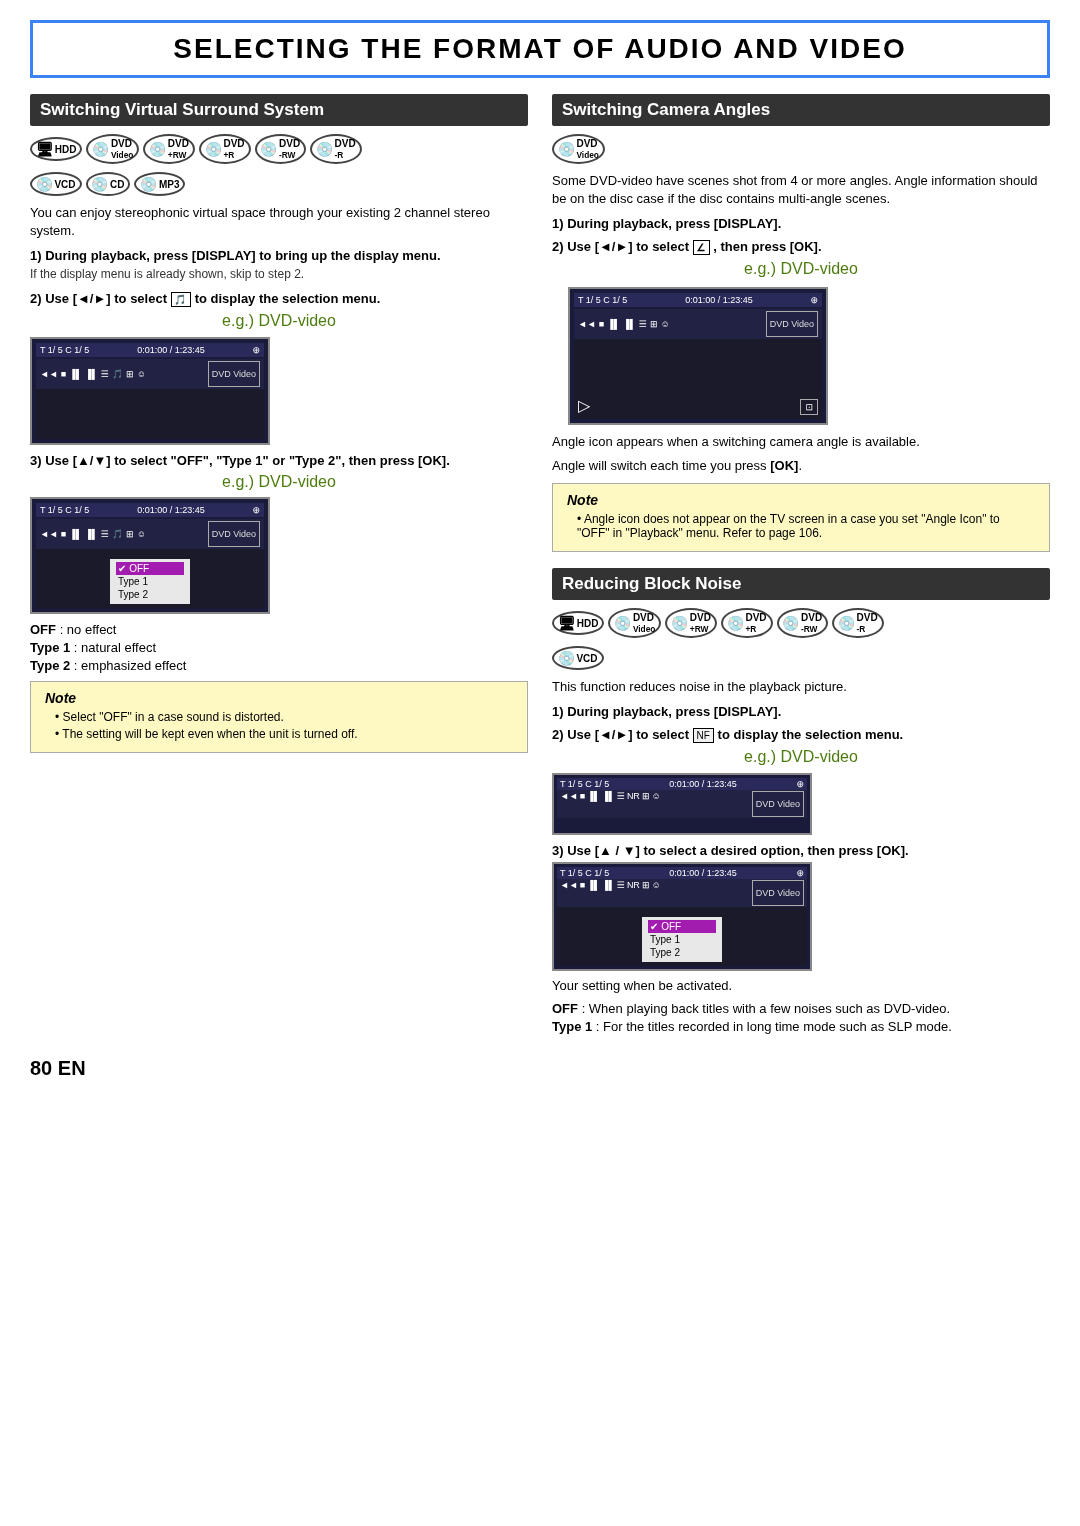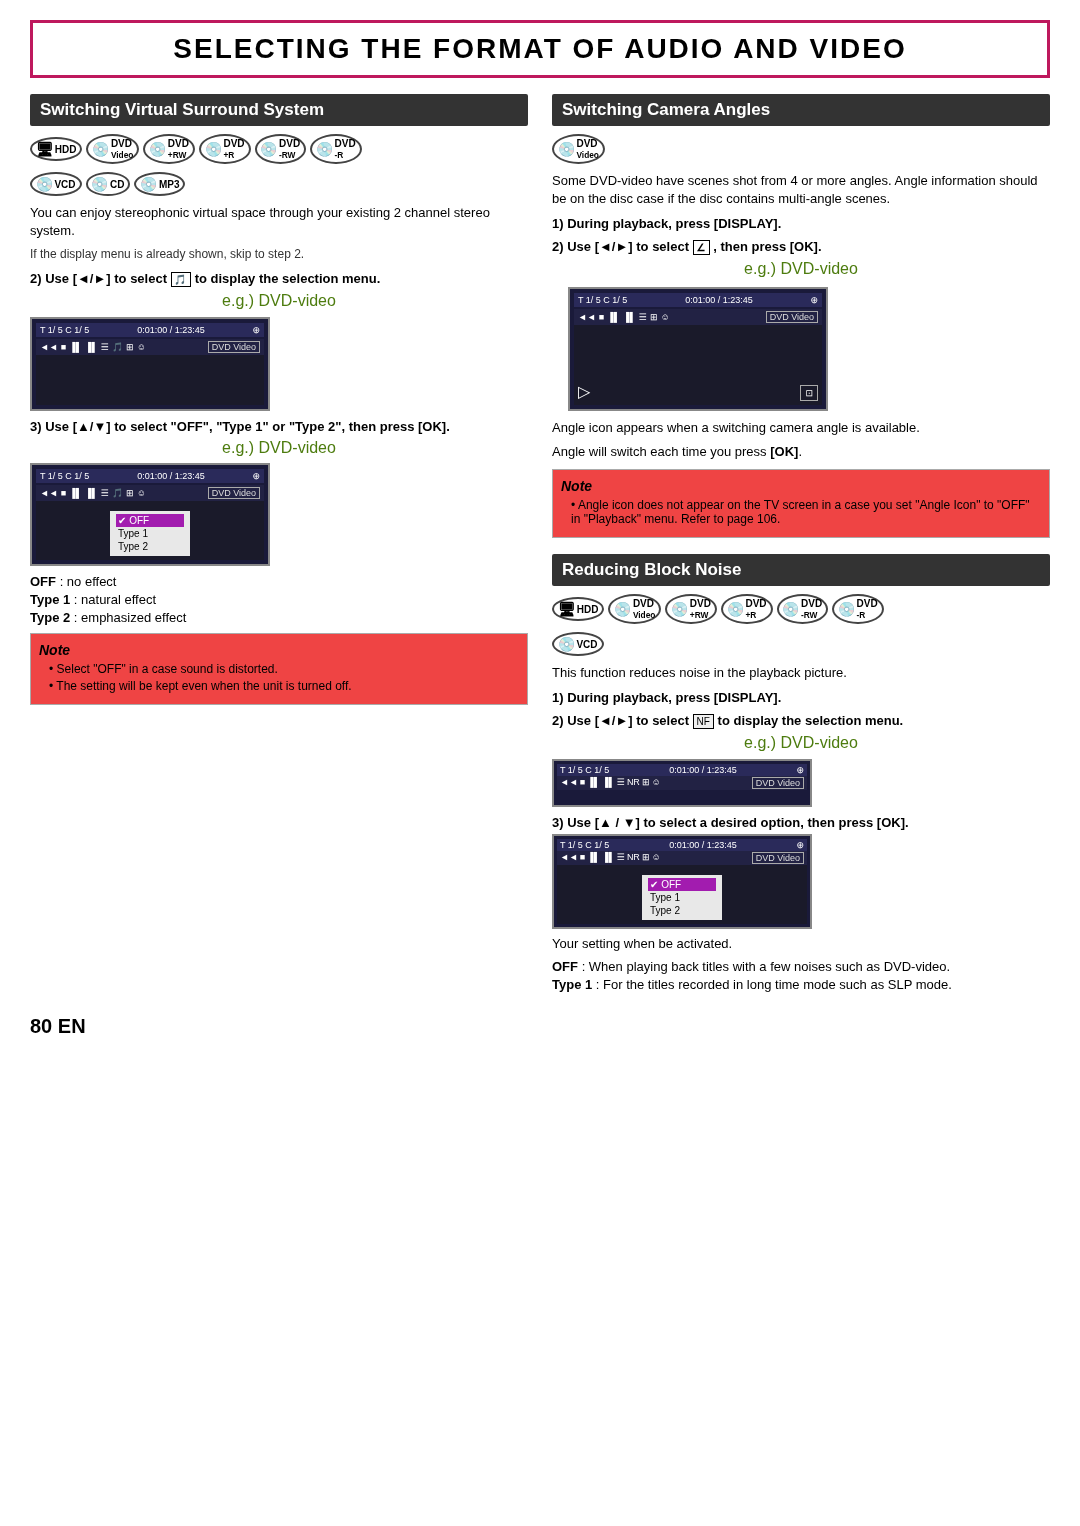--- a/index.html
+++ b/index.html
@@ -11,21 +11,21 @@
       width: 1080px;
       min-height: 1526px;
       padding: 20px 30px;
     }
     .page-title {
       text-align: center;
       font-size: 28px;
       font-weight: 900;
       letter-spacing: 2px;
       text-transform: uppercase;
-      border: 3px solid #be185d;
+      border: 3px solid #3b82f6;
       padding: 10px 0;
       margin-bottom: 16px;
     }
     .two-col {
       display: grid;
       grid-template-columns: 1fr 1fr;
       gap: 24px;
     }
     .section-header {
       background: #333;
@@ -103,27 +103,27 @@
       padding: 1px 2px;
       font-size: 10px;
     }
     .screen-menu-item.selected {
       background: #a21caf;
       color: #fff;
     }
     .screen-dvd-badge {
       font-size: 9px;
       border: 1px solid #aaa;
-      padding: 0 3px;
+      padding: 7px 3px;
       color: #ddd;
     }
     .note-box {
-      background: #ef4444;
+      background: #fef9c3;
       border: 1px solid #aaa;
-      padding: 8px 8px;
+      padding: 8px 14px;
       margin-top: 8px;
     }
     .note-title { font-style: italic; font-weight: bold; font-size: 14px; margin-bottom: 4px; }
     .note-item { font-size: 12px; margin-bottom: 3px; padding-left: 10px; }
     .note-item::before { content: "• "; }
     .off-type { margin-bottom: 3px; font-size: 13px; }
     .bold-label { font-weight: bold; }
     .right-col {}
     .camera-section { margin-bottom: 16px; }
     .noise-section {}
@@ -243,20 +243,21 @@
           <b>CD</b>
         </span>
       <span class="disc-badge">
           <span class="swirl">💿</span>
           <b>MP3</b>
         </span>
     </div>
 
     <p>You can enjoy stereophonic virtual space through your existing 2 channel stereo system.</p>
 
+    <div class="step-title">1) During playback, press [DISPLAY] to bring up the display menu.</div>
     <p class="sub-text">If the display menu is already shown, skip to step 2.</p>
 
     <div class="step-title">
       <b>2)</b> Use [◄/►] to select <span class="inline-icon">🎵</span> to display the selection menu.
     </div>
     <p class="eg-text">e.g.) DVD-video</p>
 
     <div class="screen-mockup">
       <div class="screen-top-bar">
         <span>T  1/ 5  C  1/ 5</span>

